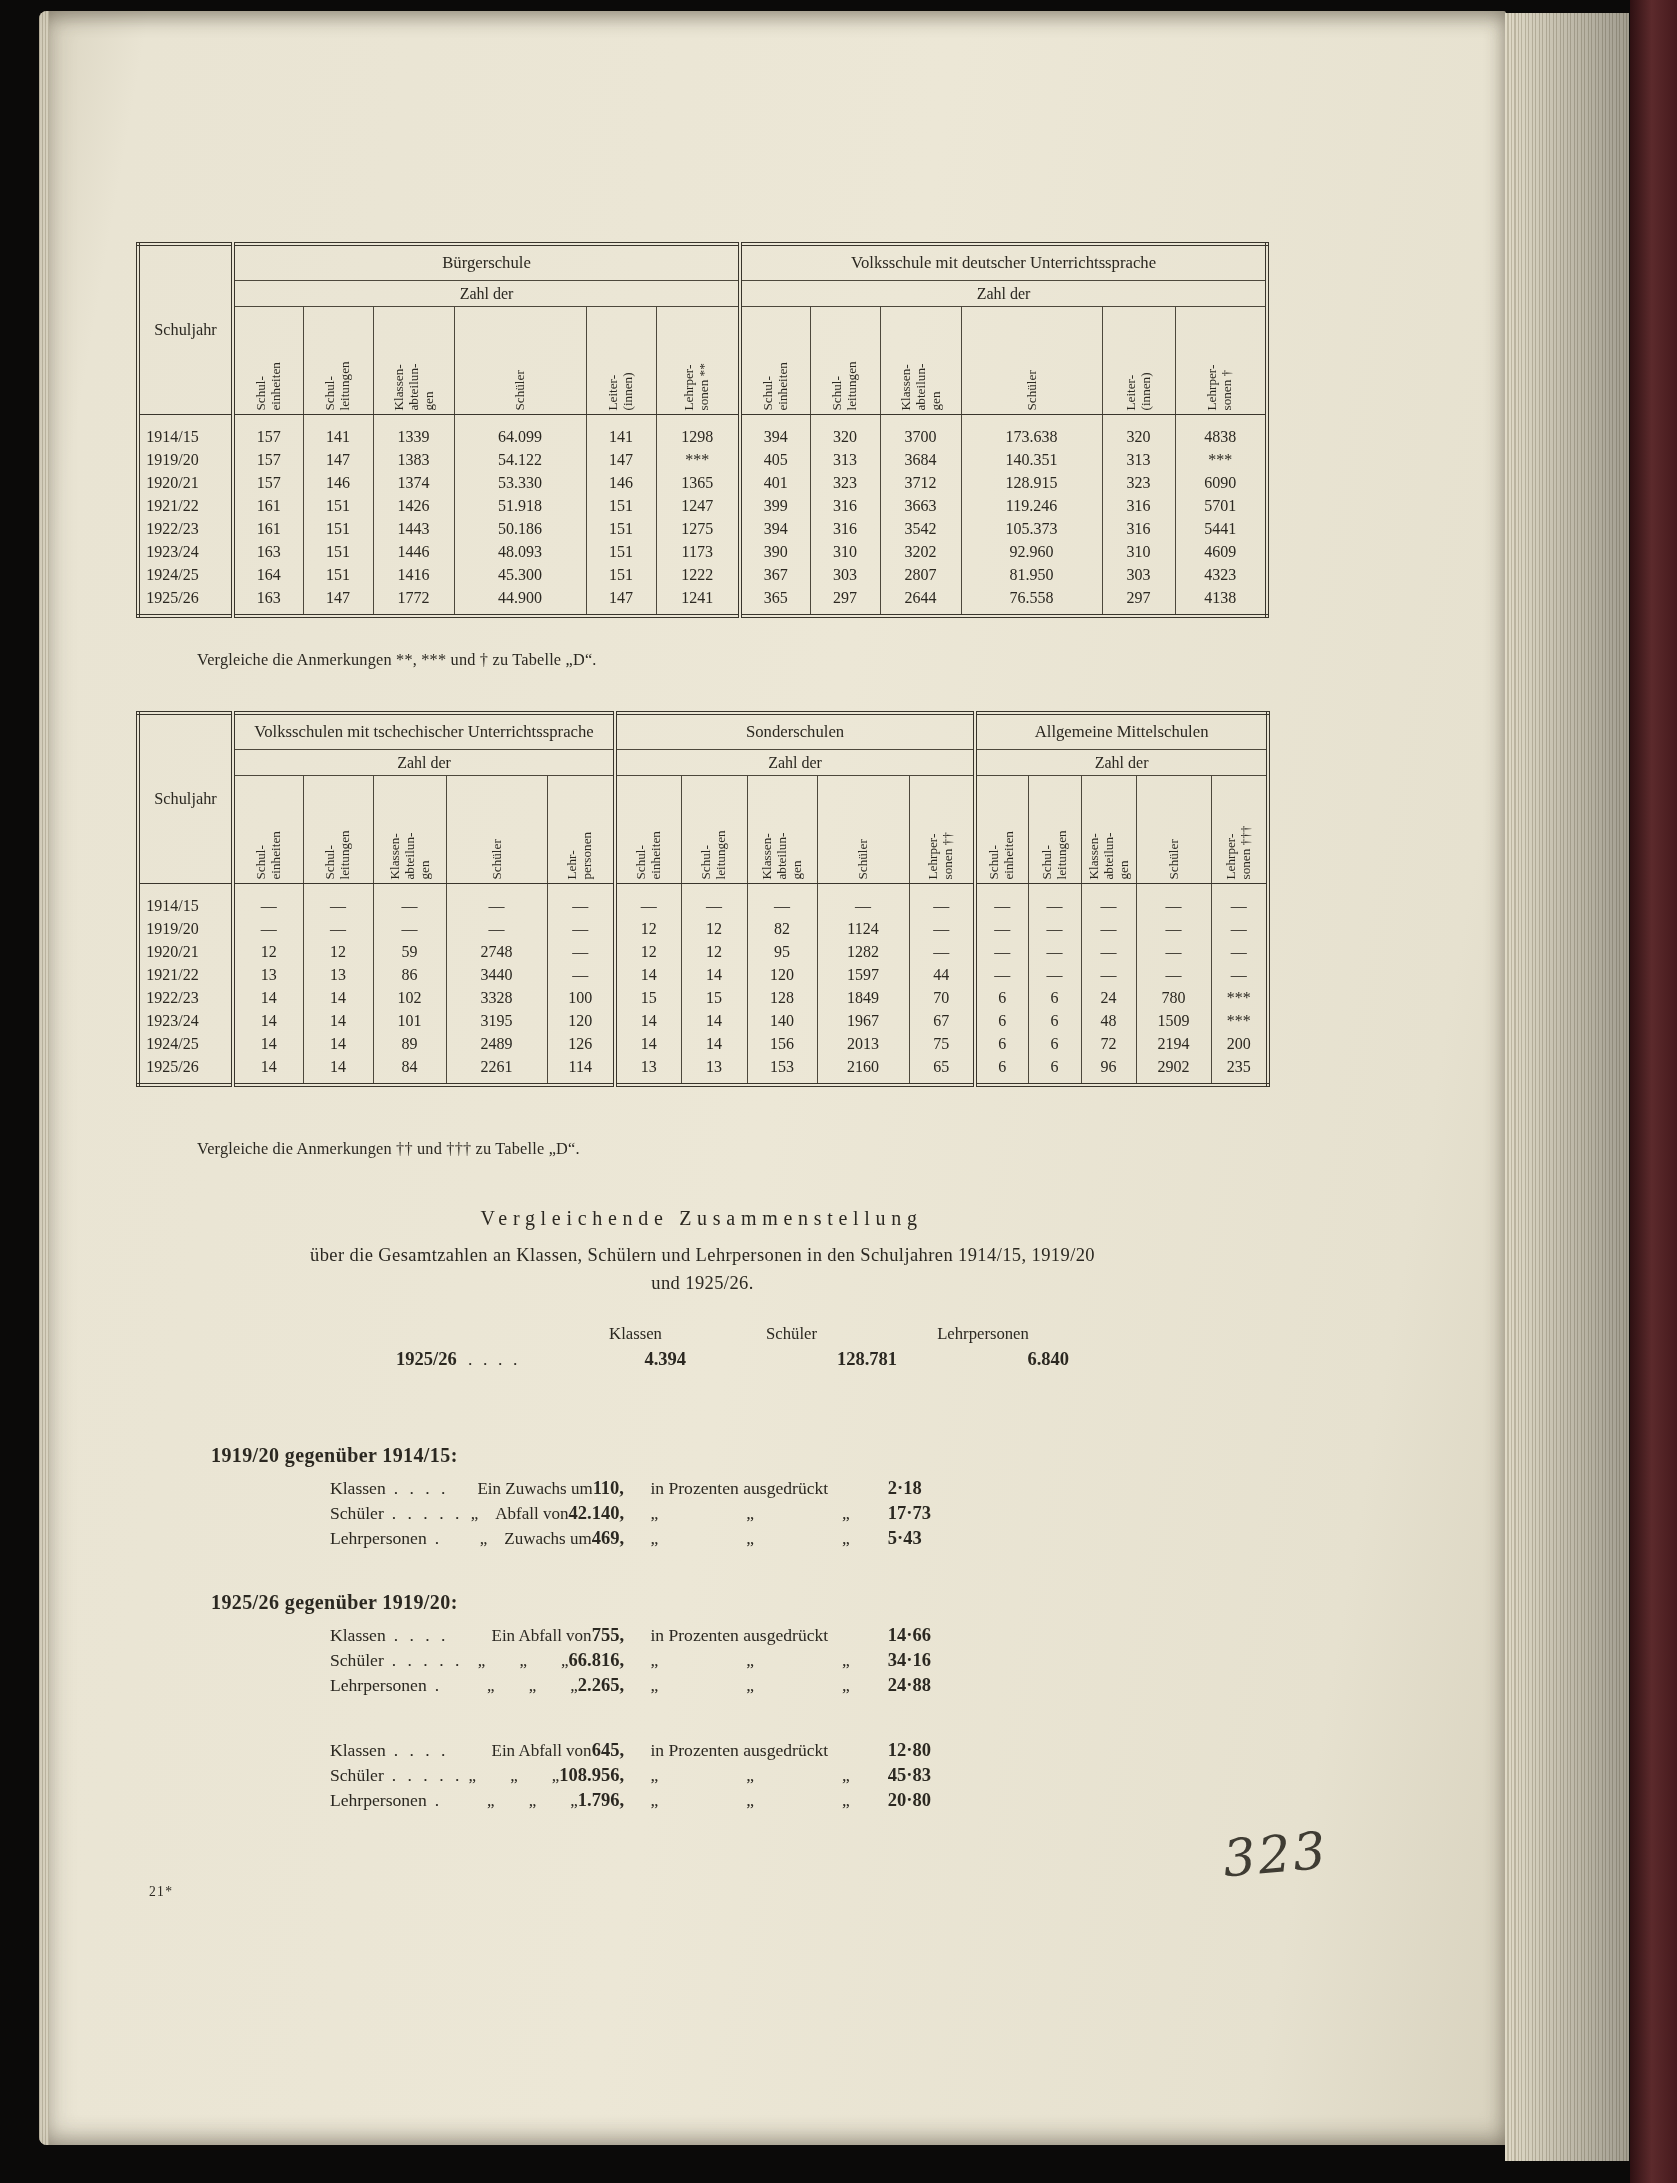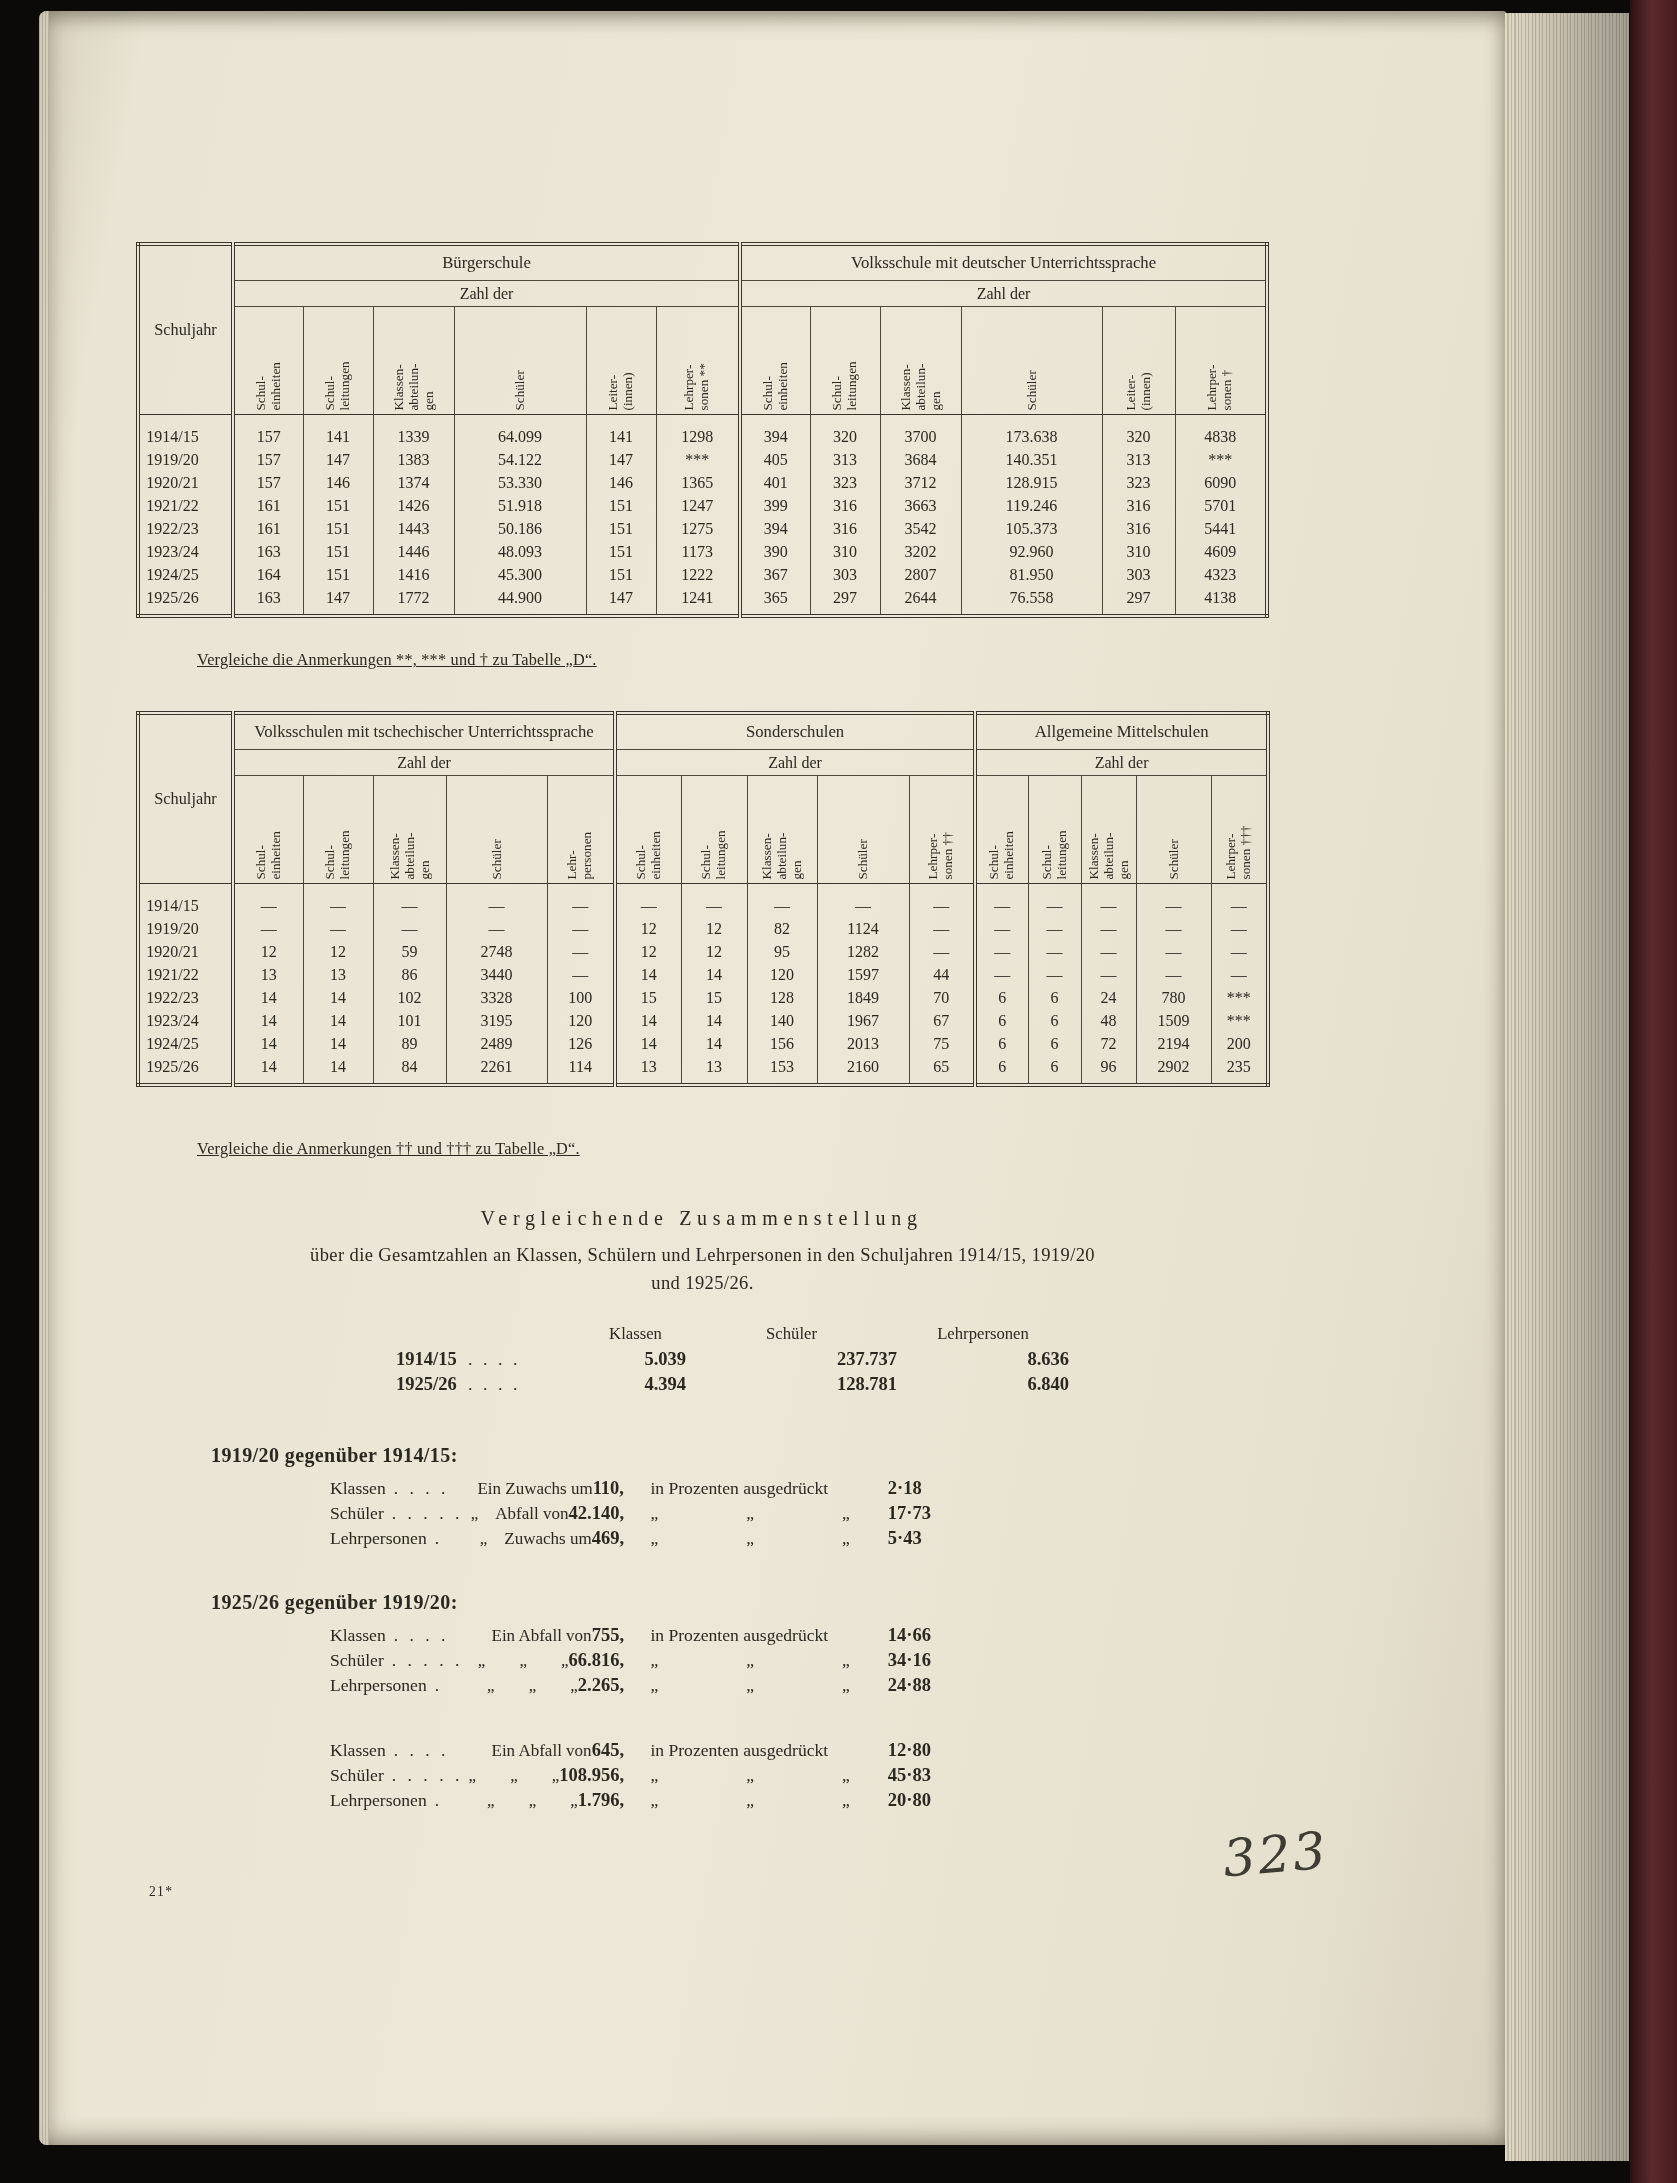--- a/index.html
+++ b/index.html
@@ -48,21 +48,21 @@
   .vhead>div{
     position:absolute;left:50%;top:50%;width:99px;
     transform:translate(-50%,-50%) rotate(-90deg);
     font-size:13.2px;line-height:1.12;white-space:pre-line;text-align:left;
   }
   .dtable td{font-size:16px;height:23px;padding:0 2.6px;}
   .dtable td.rowhead{text-align:left;padding-left:6.2px;}
   .dtable tbody tr:first-child td{padding-top:10.6px;height:34px;}
   .dtable tbody tr:last-child td{padding-bottom:5.3px;height:29px;}
 
-  .note{position:absolute;left:158px;font-size:16.3px;letter-spacing:0.2px;text-decoration:underline;}
+  .note{position:absolute;left:158px;font-size:16.3px;letter-spacing:0.2px;}
   .note1{top:639px;}
   .note2{top:1128px;}
 
   
   .sum-title{position:absolute;left:97px;top:1196px;width:1131px;text-align:center;font-size:20px;font-weight:400;letter-spacing:5.7px;}
   .sum-sub{position:absolute;left:100px;top:1231px;width:1127px;text-align:center;font-size:18.5px;line-height:1.5;white-space:pre-line;letter-spacing:0.4px;}
 
   .totals{position:absolute;left:357px;top:1310px;font-size:17.6px;}
   .trow{display:grid;grid-template-columns:189px 101px 211px 172px;line-height:25.5px;}
   .trow .head{text-align:center;font-size:16.7px;}
@@ -550,26 +550,20 @@
 
     <div class="totals">
       <div class="trow">
         <span class="tyear"></span>
         <span class="head">Klassen</span>
         <span class="head">Schüler</span>
         <span class="head">Lehrpersonen</span>
       </div>
       <div>
 
-          <div class="trow">
-            <span class="tyear"><b>1914/15</b><span class="ldr">. . . .</span></span>
-            <span class="num">5.039</span>
-            <span class="num">237.737</span>
-            <span class="num">8.636</span>
-          </div>
 
 
           <div class="trow">
             <span class="tyear"><b>1925/26</b><span class="ldr">. . . .</span></span>
             <span class="num">4.394</span>
             <span class="num">128.781</span>
             <span class="num">6.840</span>
           </div>
 
       </div>

